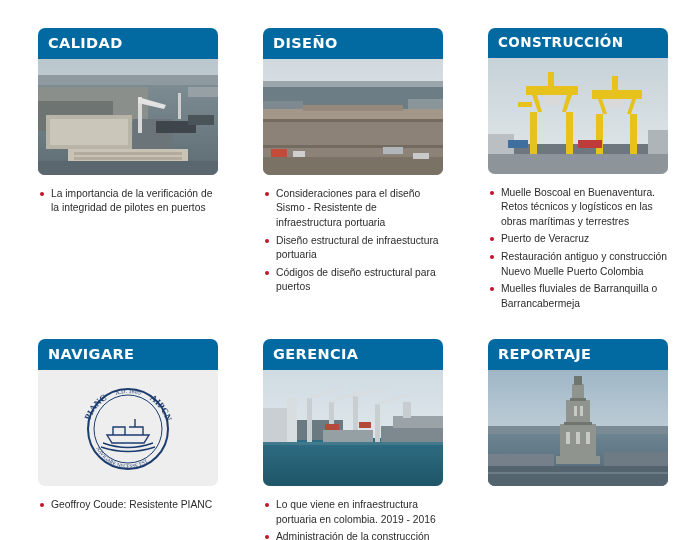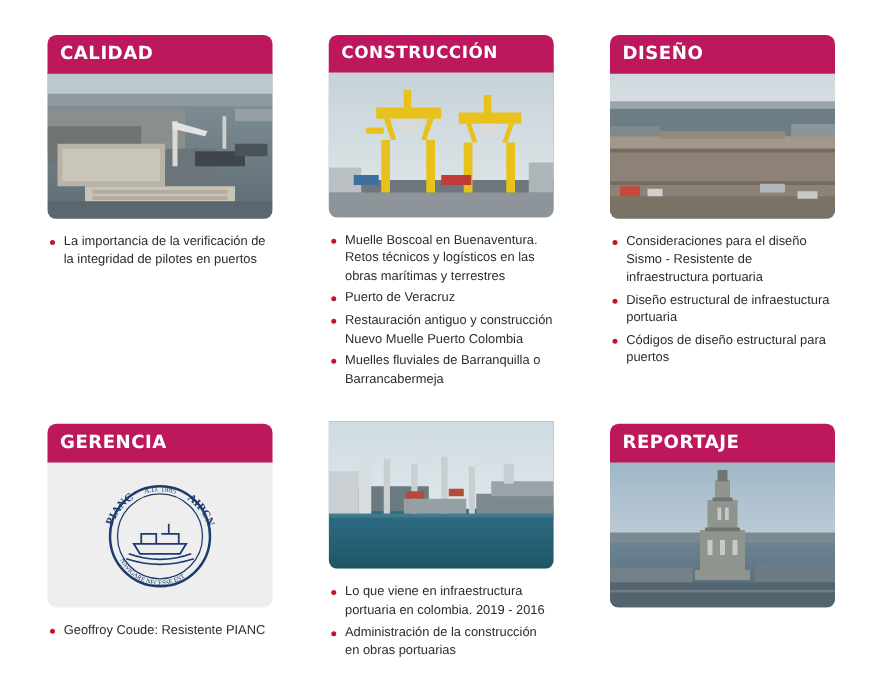--- a/index.html
+++ b/index.html
@@ -20,21 +20,21 @@
     column-gap: 45px;
     row-gap: 25px;
     padding: 28px 38px 0 38px;
     box-sizing: border-box;
   }
   .card {
     width: 180px;
     position: relative;
   }
   .banner {
-    background: #be185d;
+    background: #0369a1;
     color: #ffffff;
     font-size: 14.5px;
     font-weight: bold;
     letter-spacing: 0.4px;
     padding: 7px 0 7px 10px;
     border-top-left-radius: 7px;
     border-top-right-radius: 7px;
     position: relative;
     z-index: 3;
     line-height: 1.15;
@@ -130,68 +130,20 @@
         <rect x="0" y="104" width="180" height="14" fill="#5a676e"></rect>
         <rect x="150" y="30" width="30" height="10" fill="#96a0a5"></rect>
       </svg>
     </div>
     <ul class="bullets">
       <li>La importancia de la verificación de la integridad de pilotes en puertos</li>
     </ul>
   </div>
 
   <div class="card">
-    <div class="banner small">CONSTRUCCIÓN</div>
-    <div class="photo">
-      <svg width="180" height="118" viewBox="0 0 180 118">
-        <defs>
-          <linearGradient id="sky2" x1="0" y1="0" x2="0" y2="1">
-            <stop offset="0%" stop-color="#c6d2d8"></stop>
-              <stop offset="100%" stop-color="#e2e8ea"></stop>
-          </linearGradient>
-        </defs>
-        <rect width="180" height="118" fill="url(#sky2)"></rect>
-        <rect y="96" width="180" height="22" fill="#8d949a"></rect>
-        <rect y="88" width="180" height="10" fill="#6e777d"></rect>
-
-        <g fill="#e8c21c">
-          <rect x="42" y="56" width="7" height="42"></rect>
-          <rect x="78" y="56" width="7" height="42"></rect>
-          <rect x="38" y="30" width="52" height="9"></rect>
-          <polygon points="44,39 50,56 54,56 49,39"></polygon>
-          <polygon points="84,39 78,56 74,56 79,39"></polygon>
-          <rect x="60" y="16" width="6" height="16"></rect>
-          <rect x="30" y="46" width="14" height="5"></rect>
-        </g>
-        <rect x="56" y="39" width="16" height="10" fill="#d9d9d9"></rect>
-
-        <g fill="#e8c21c">
-          <rect x="108" y="58" width="7" height="40"></rect>
-          <rect x="142" y="58" width="7" height="40"></rect>
-          <rect x="104" y="34" width="50" height="9"></rect>
-          <polygon points="110,43 115,58 119,58 114,43"></polygon>
-          <polygon points="148,43 143,58 139,58 144,43"></polygon>
-          <rect x="124" y="20" width="6" height="15"></rect>
-        </g>
-        <rect x="120" y="43" width="16" height="9" fill="#d9d9d9"></rect>
-        <rect x="0" y="78" width="26" height="20" fill="#b9bfc2"></rect>
-        <rect x="160" y="74" width="20" height="24" fill="#aeb5b8"></rect>
-        <rect x="90" y="84" width="24" height="8" fill="#c03a3a"></rect>
-        <rect x="20" y="84" width="20" height="8" fill="#3f6f9e"></rect>
-      </svg>
-    </div>
-    <ul class="bullets">
-      <li>Muelle Boscoal en Buenaventura. Retos técnicos y logísticos en las obras marítimas y terrestres</li>
-      <li>Puerto de Veracruz</li>
-      <li>Restauración antiguo y construcción Nuevo Muelle Puerto Colombia</li>
-      <li>Muelles fluviales de Barranquilla o Barrancabermeja</li>
-    </ul>
-  </div>
-
-  <div class="card">
     <div class="banner">DISEÑO</div>
     <div class="photo">
       <svg width="180" height="118" viewBox="0 0 180 118">
         <defs>
           <linearGradient id="sky3" x1="0" y1="0" x2="0" y2="1">
             <stop offset="0%" stop-color="#cfd8dd"></stop>
               <stop offset="100%" stop-color="#eef2f3"></stop>
           </linearGradient>
         </defs>
         <rect width="180" height="118" fill="url(#sky3)"></rect>
@@ -212,21 +164,69 @@
       </svg>
     </div>
     <ul class="bullets">
       <li>Consideraciones para el diseño Sismo - Resistente de infraestructura portuaria</li>
       <li>Diseño estructural de infraestuctura portuaria</li>
       <li>Códigos de diseño estructural para puertos</li>
     </ul>
   </div>
 
   <div class="card">
-    <div class="banner">GERENCIA</div>
+    <div class="banner small">CONSTRUCCIÓN</div>
+    <div class="photo">
+      <svg width="180" height="118" viewBox="0 0 180 118">
+        <defs>
+          <linearGradient id="sky2" x1="0" y1="0" x2="0" y2="1">
+            <stop offset="0%" stop-color="#c6d2d8"></stop>
+              <stop offset="100%" stop-color="#e2e8ea"></stop>
+          </linearGradient>
+        </defs>
+        <rect width="180" height="118" fill="url(#sky2)"></rect>
+        <rect y="96" width="180" height="22" fill="#8d949a"></rect>
+        <rect y="88" width="180" height="10" fill="#6e777d"></rect>
+
+        <g fill="#e8c21c">
+          <rect x="42" y="56" width="7" height="42"></rect>
+          <rect x="78" y="56" width="7" height="42"></rect>
+          <rect x="38" y="30" width="52" height="9"></rect>
+          <polygon points="44,39 50,56 54,56 49,39"></polygon>
+          <polygon points="84,39 78,56 74,56 79,39"></polygon>
+          <rect x="60" y="16" width="6" height="16"></rect>
+          <rect x="30" y="46" width="14" height="5"></rect>
+        </g>
+        <rect x="56" y="39" width="16" height="10" fill="#d9d9d9"></rect>
+
+        <g fill="#e8c21c">
+          <rect x="108" y="58" width="7" height="40"></rect>
+          <rect x="142" y="58" width="7" height="40"></rect>
+          <rect x="104" y="34" width="50" height="9"></rect>
+          <polygon points="110,43 115,58 119,58 114,43"></polygon>
+          <polygon points="148,43 143,58 139,58 144,43"></polygon>
+          <rect x="124" y="20" width="6" height="15"></rect>
+        </g>
+        <rect x="120" y="43" width="16" height="9" fill="#d9d9d9"></rect>
+        <rect x="0" y="78" width="26" height="20" fill="#b9bfc2"></rect>
+        <rect x="160" y="74" width="20" height="24" fill="#aeb5b8"></rect>
+        <rect x="90" y="84" width="24" height="8" fill="#c03a3a"></rect>
+        <rect x="20" y="84" width="20" height="8" fill="#3f6f9e"></rect>
+      </svg>
+    </div>
+    <ul class="bullets">
+      <li>Muelle Boscoal en Buenaventura. Retos técnicos y logísticos en las obras marítimas y terrestres</li>
+      <li>Puerto de Veracruz</li>
+      <li>Restauración antiguo y construcción Nuevo Muelle Puerto Colombia</li>
+      <li>Muelles fluviales de Barranquilla o Barrancabermeja</li>
+    </ul>
+  </div>
+
+  <div class="card">
+    <div class="banner">NAVIGARE</div>
     <div class="logo-box">
       <svg width="110" height="100" viewBox="0 0 110 100">
         <defs>
           <path id="arcTop" d="M 15 56 A 40 40 0 0 1 95 56"></path>
           <path id="arcBottom" d="M 20 56 A 35 35 0 0 0 90 56"></path>
         </defs>
         <circle cx="55" cy="52" r="40" fill="none" stroke="#1c3c6e" stroke-width="2"></circle>
         <circle cx="55" cy="52" r="34" fill="none" stroke="#1c3c6e" stroke-width="1"></circle>
         <text font-size="9" font-weight="bold" fill="#1c3c6e" font-family="'Liberation Serif', serif">
           <textPath href="#arcTop" startOffset="10%">PIANC</textPath>
@@ -249,20 +249,21 @@
           <path d="M28 70 q27 9 54 0"></path>
         </g>
       </svg>
     </div>
     <ul class="bullets">
       <li>Geoffroy Coude: Resistente PIANC</li>
     </ul>
   </div>
 
   <div class="card">
+    <div class="banner">GERENCIA</div>
     <div class="photo">
       <svg width="180" height="118" viewBox="0 0 180 118">
         <defs>
           <linearGradient id="sky5" x1="0" y1="0" x2="0" y2="1">
             <stop offset="0%" stop-color="#cfdbe2"></stop>
               <stop offset="100%" stop-color="#e8eef0"></stop>
           </linearGradient>
           <linearGradient id="wat5" x1="0" y1="0" x2="0" y2="1">
             <stop offset="0%" stop-color="#2f6e86"></stop>
               <stop offset="100%" stop-color="#1f5567"></stop>

